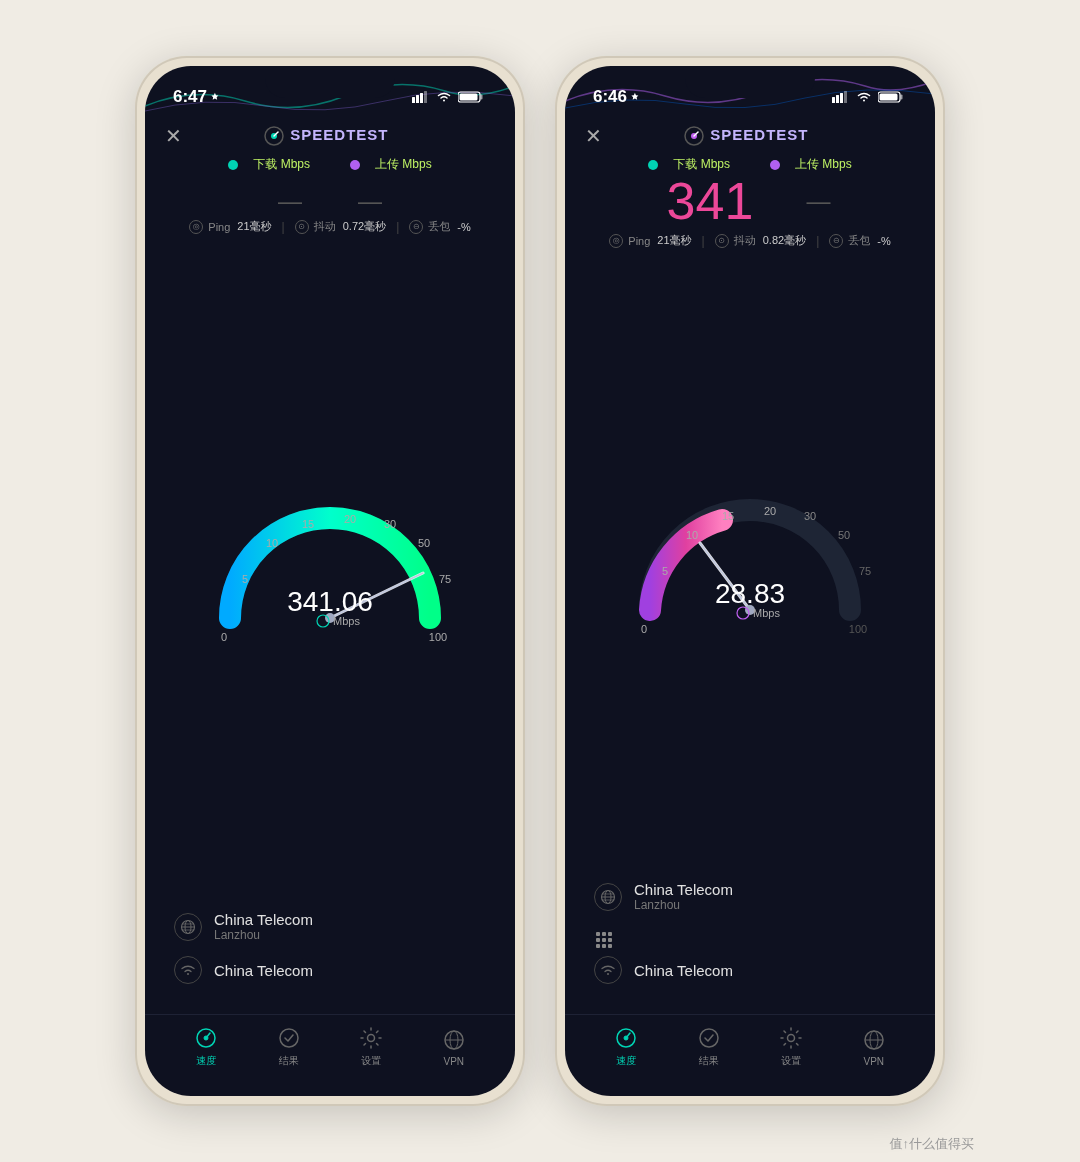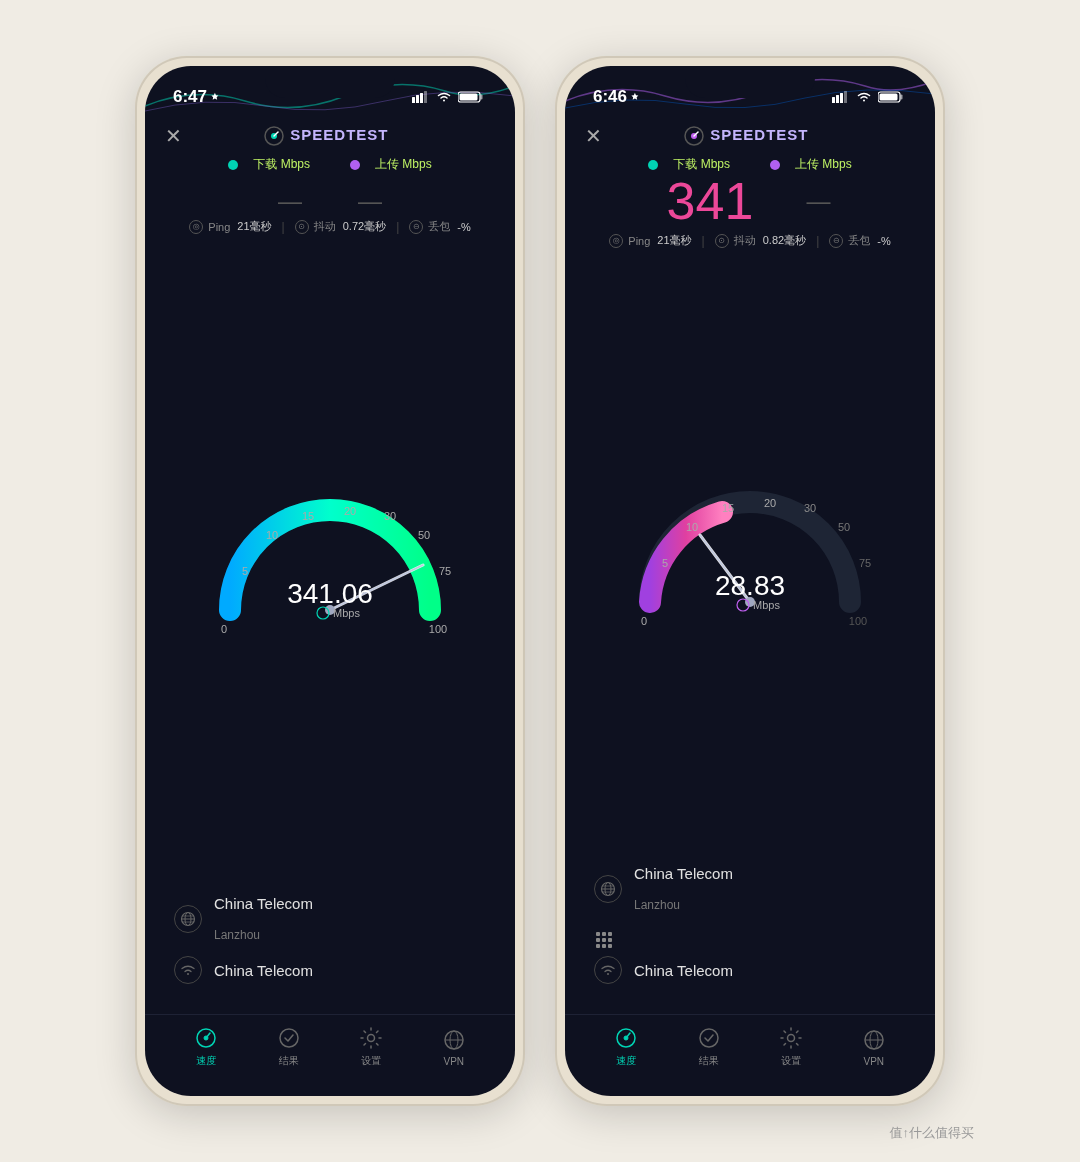--- a/index.html
+++ b/index.html
@@ -21,21 +21,21 @@
       display: flex;
       align-items: center;
       justify-content: center;
       gap: 30px;
       position: relative;
     }
 
     
     .watermark {
       position: absolute;
-      bottom: 20px;
+      bottom: 9px;
       right: 14px;
       font-size: 13px;
       color: #999;
       font-weight: 400;
     }
 
     
     .phone {
       width: 390px;
       height: 1050px;
@@ -282,21 +282,20 @@
 
     .provider-name {
       font-size: 15px;
       color: #e0e0e0;
       font-weight: 500;
     }
 
     .provider-sub {
       font-size: 12px;
       color: #777;
-      margin-top: 16px;
     }
 
     
     .bottom-nav {
       display: flex;
       justify-content: space-around;
       align-items: center;
       padding: 10px 20px 28px;
       border-top: 1px solid #1e2235;
       position: relative;

